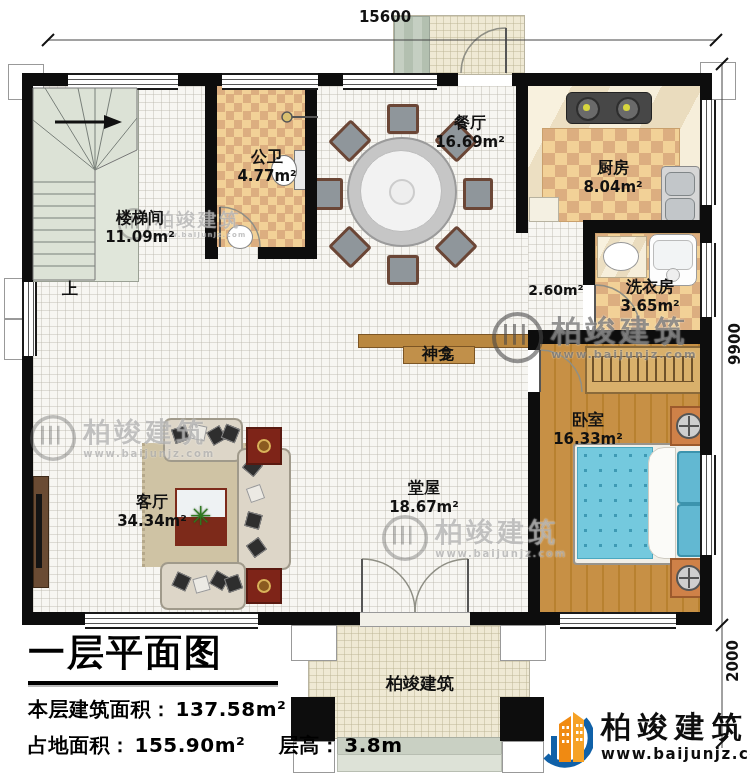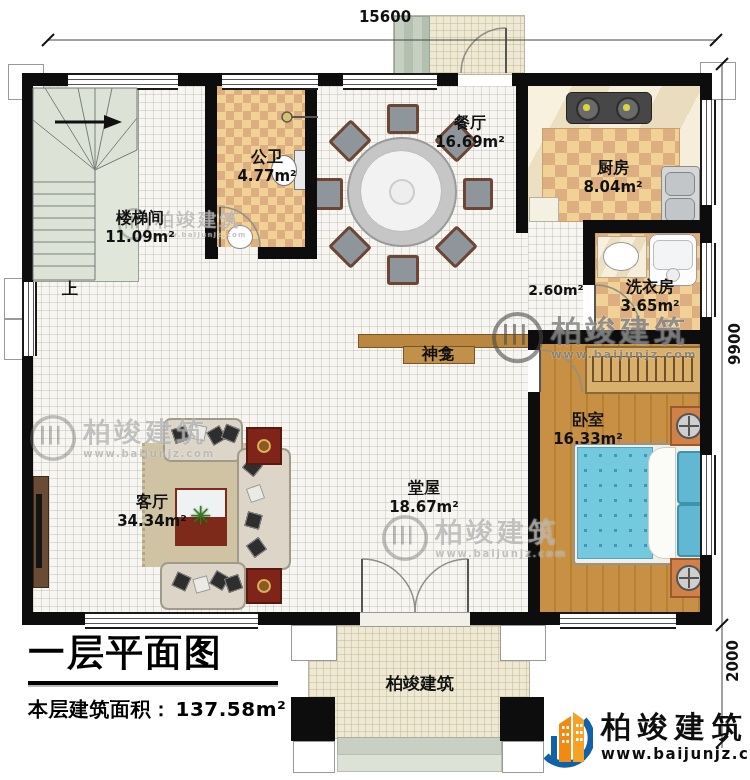--- a/index.html
+++ b/index.html
@@ -352,20 +352,24 @@
   <div class="dim rot" style="left:705px;top:335px;width:60px;">9900</div>
   <div class="dim rot" style="left:703px;top:652px;width:60px;">2000</div>
 
   <div id="titleblock">
     <div class="tb-row1">
       <span class="tb-title">一层平面图</span>
     </div>
     <div class="tb-rule"></div>
     <div class="tb-line">
       <span>本层建筑面积：</span><span class="v">137.58m²</span>
+    </div>
+    <div class="tb-line">
+      <span>占地面积：</span><span class="v">155.90m²</span>
+      <span class="l2">层高：</span><span class="v">3.8m</span>
     </div>
   </div>
 
   <div id="brand">
     <svg width="56" height="72" viewBox="0 0 56 72">
       <path d="M47,20 A25,25 0 1 1 9,56" stroke="#1061a8" stroke-width="7" fill="none"></path>
       <rect x="14" y="36" width="6" height="26" fill="#1061a8"></rect>
       <polygon points="22,62 22,24 34,16 34,62" fill="#f08a12"></polygon>
       <polygon points="36,62 36,12 47,20 47,62" fill="#f6a226"></polygon>
       <g fill="#ffffff">

